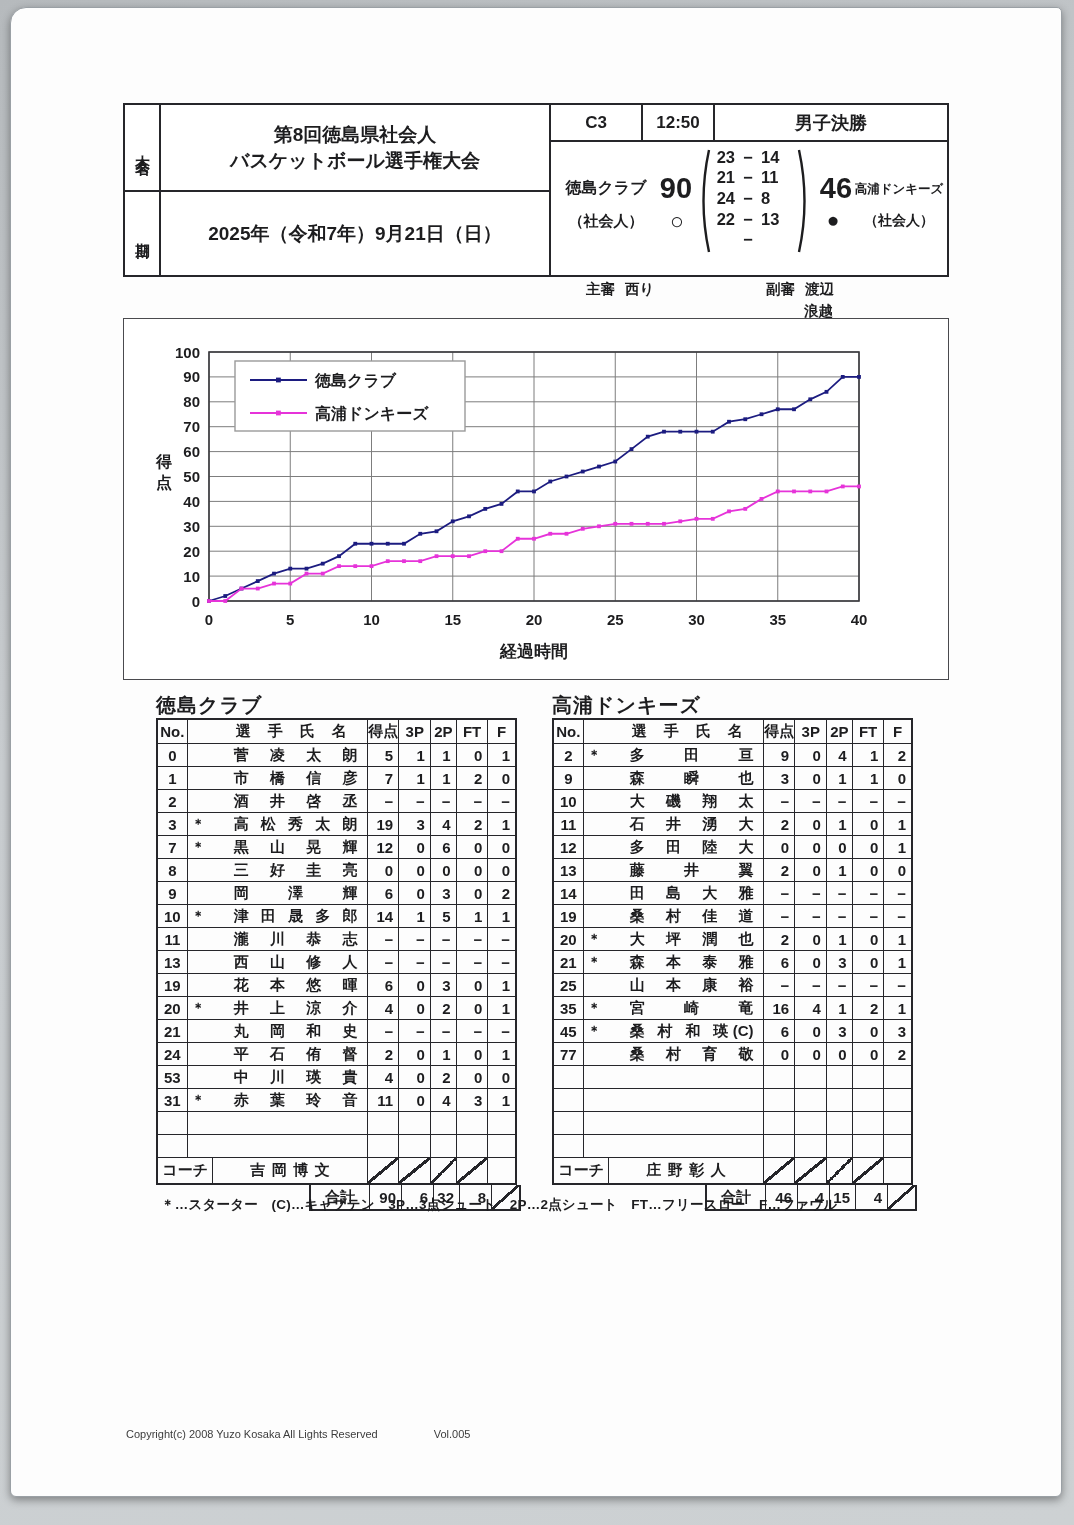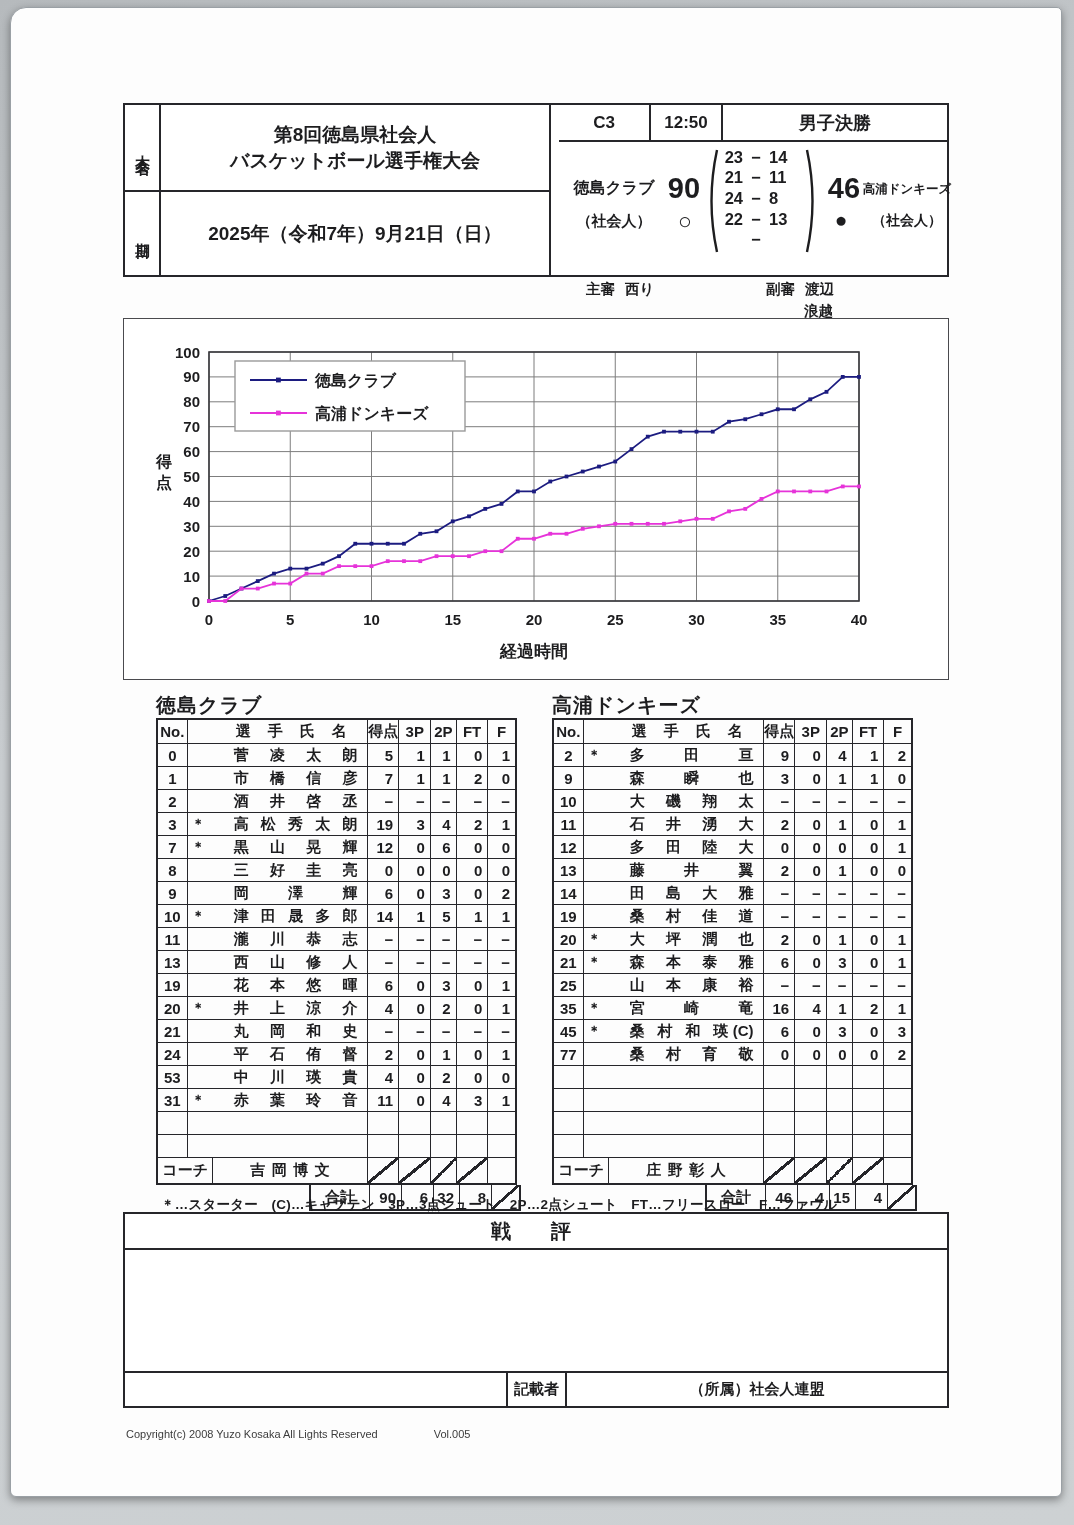--- a/index.html
+++ b/index.html
@@ -4,21 +4,21 @@
 <style>
   html,body{margin:0;padding:0;}
   body{width:1074px;height:1525px;overflow:hidden;
        background:linear-gradient(160deg,#b6babd 0%,#c9cdd0 40%,#cdd1d3 100%);
        font-family:"Liberation Sans","DejaVu Sans",sans-serif;color:#1d1d1f;}
   .sheet{position:absolute;left:10px;top:7px;width:1050px;height:1488px;
          background:#fdfdfd;border:1px solid #9aa0a5;border-radius:16px 5px 6px 6px;
          box-shadow:0 3px 9px rgba(0,0,0,.38);}
   
   .hdr{position:absolute;left:112px;top:95px;width:826px;height:174px;display:flex;
-       border:2.5px solid #26262a;box-sizing:border-box;background:#fff;gap:8px;}
+       border:2.5px solid #26262a;box-sizing:border-box;background:#fff;}
   .hdr-left{width:426px;border-right:2px solid #26262a;box-sizing:border-box;display:flex;flex-direction:column;}
   .hrow{display:flex;border-bottom:2px solid #26262a;box-sizing:border-box;}
   .hrow:last-child{border-bottom:none;flex:1;}
   .vlab{width:36px;border-right:2px solid #26262a;box-sizing:border-box;
         display:flex;align-items:center;justify-content:center;
         writing-mode:vertical-rl;text-orientation:upright;
         font-size:15px;font-weight:bold;letter-spacing:3px;}
   .hval{flex:1;display:flex;flex-direction:column;align-items:center;justify-content:center;
         font-size:19px;font-weight:bold;line-height:26px;text-align:center;}
   .hdr-right{flex:1;display:flex;flex-direction:column;}
@@ -786,27 +786,18 @@
         <div class="tc rnum" style="width: 32px;">46</div>
         <div class="tc rnum" style="width: 32px;">4</div>
         <div class="tc rnum" style="width: 26px;">15</div>
         <div class="tc rnum" style="width: 32px;">4</div>
         <div class="tc slash" style="width: 28px;"></div>
       </div>
     </div>
 
   <div class="footnote">＊…スターター　(C)…キャプテン　3P…3点シュート　2P…2点シュート　FT…フリースロー　F…ファウル</div>
 
-  <div class="review">
-    <div class="rv-head">戦　評</div>
-    <div class="rv-body"></div>
-    <div class="rv-foot">
-      <div class="rv-blank"></div>
-      <div class="rv-rec">記載者</div>
-      <div class="rv-aff">（所属）社会人連盟</div>
-    </div>
-  </div>
 
   <div class="copyright">
     <span>Copyright(c) 2008 Yuzo Kosaka All Lights Reserved</span><span class="ver">Vol.005</span>
   </div>
 
 </div>
 
 </body></html>

